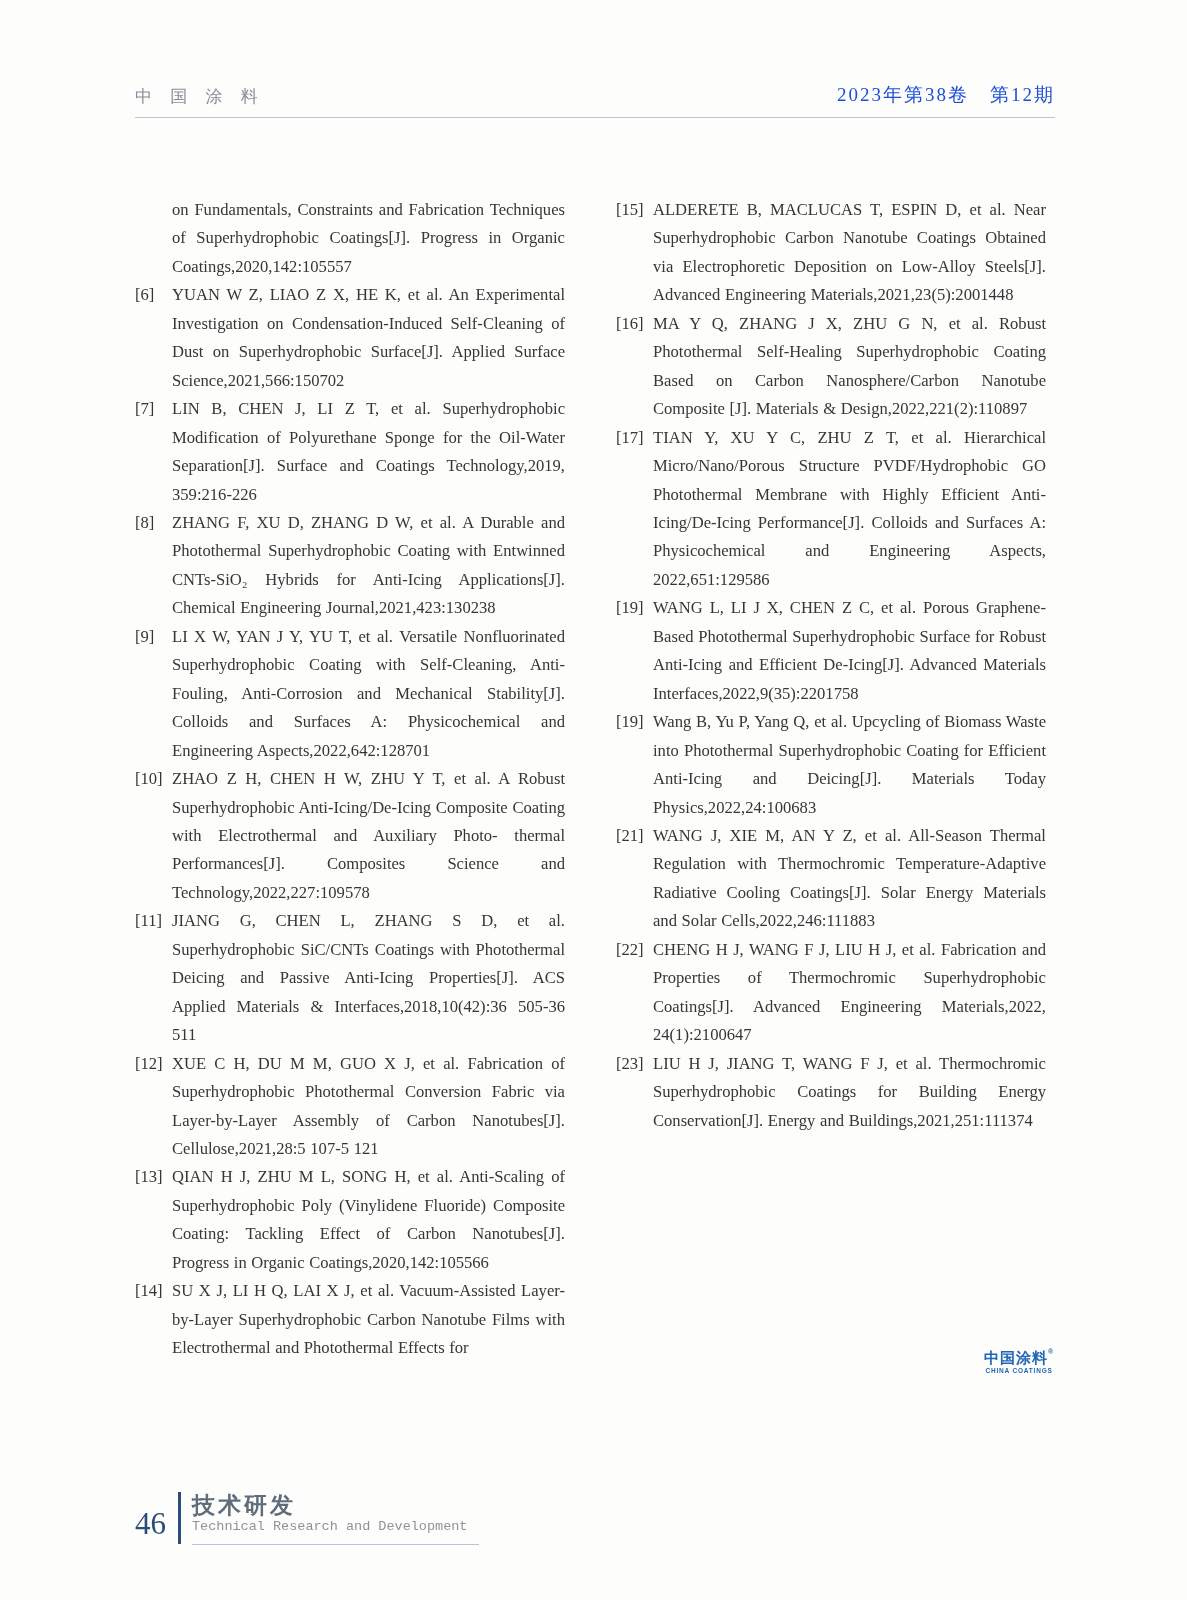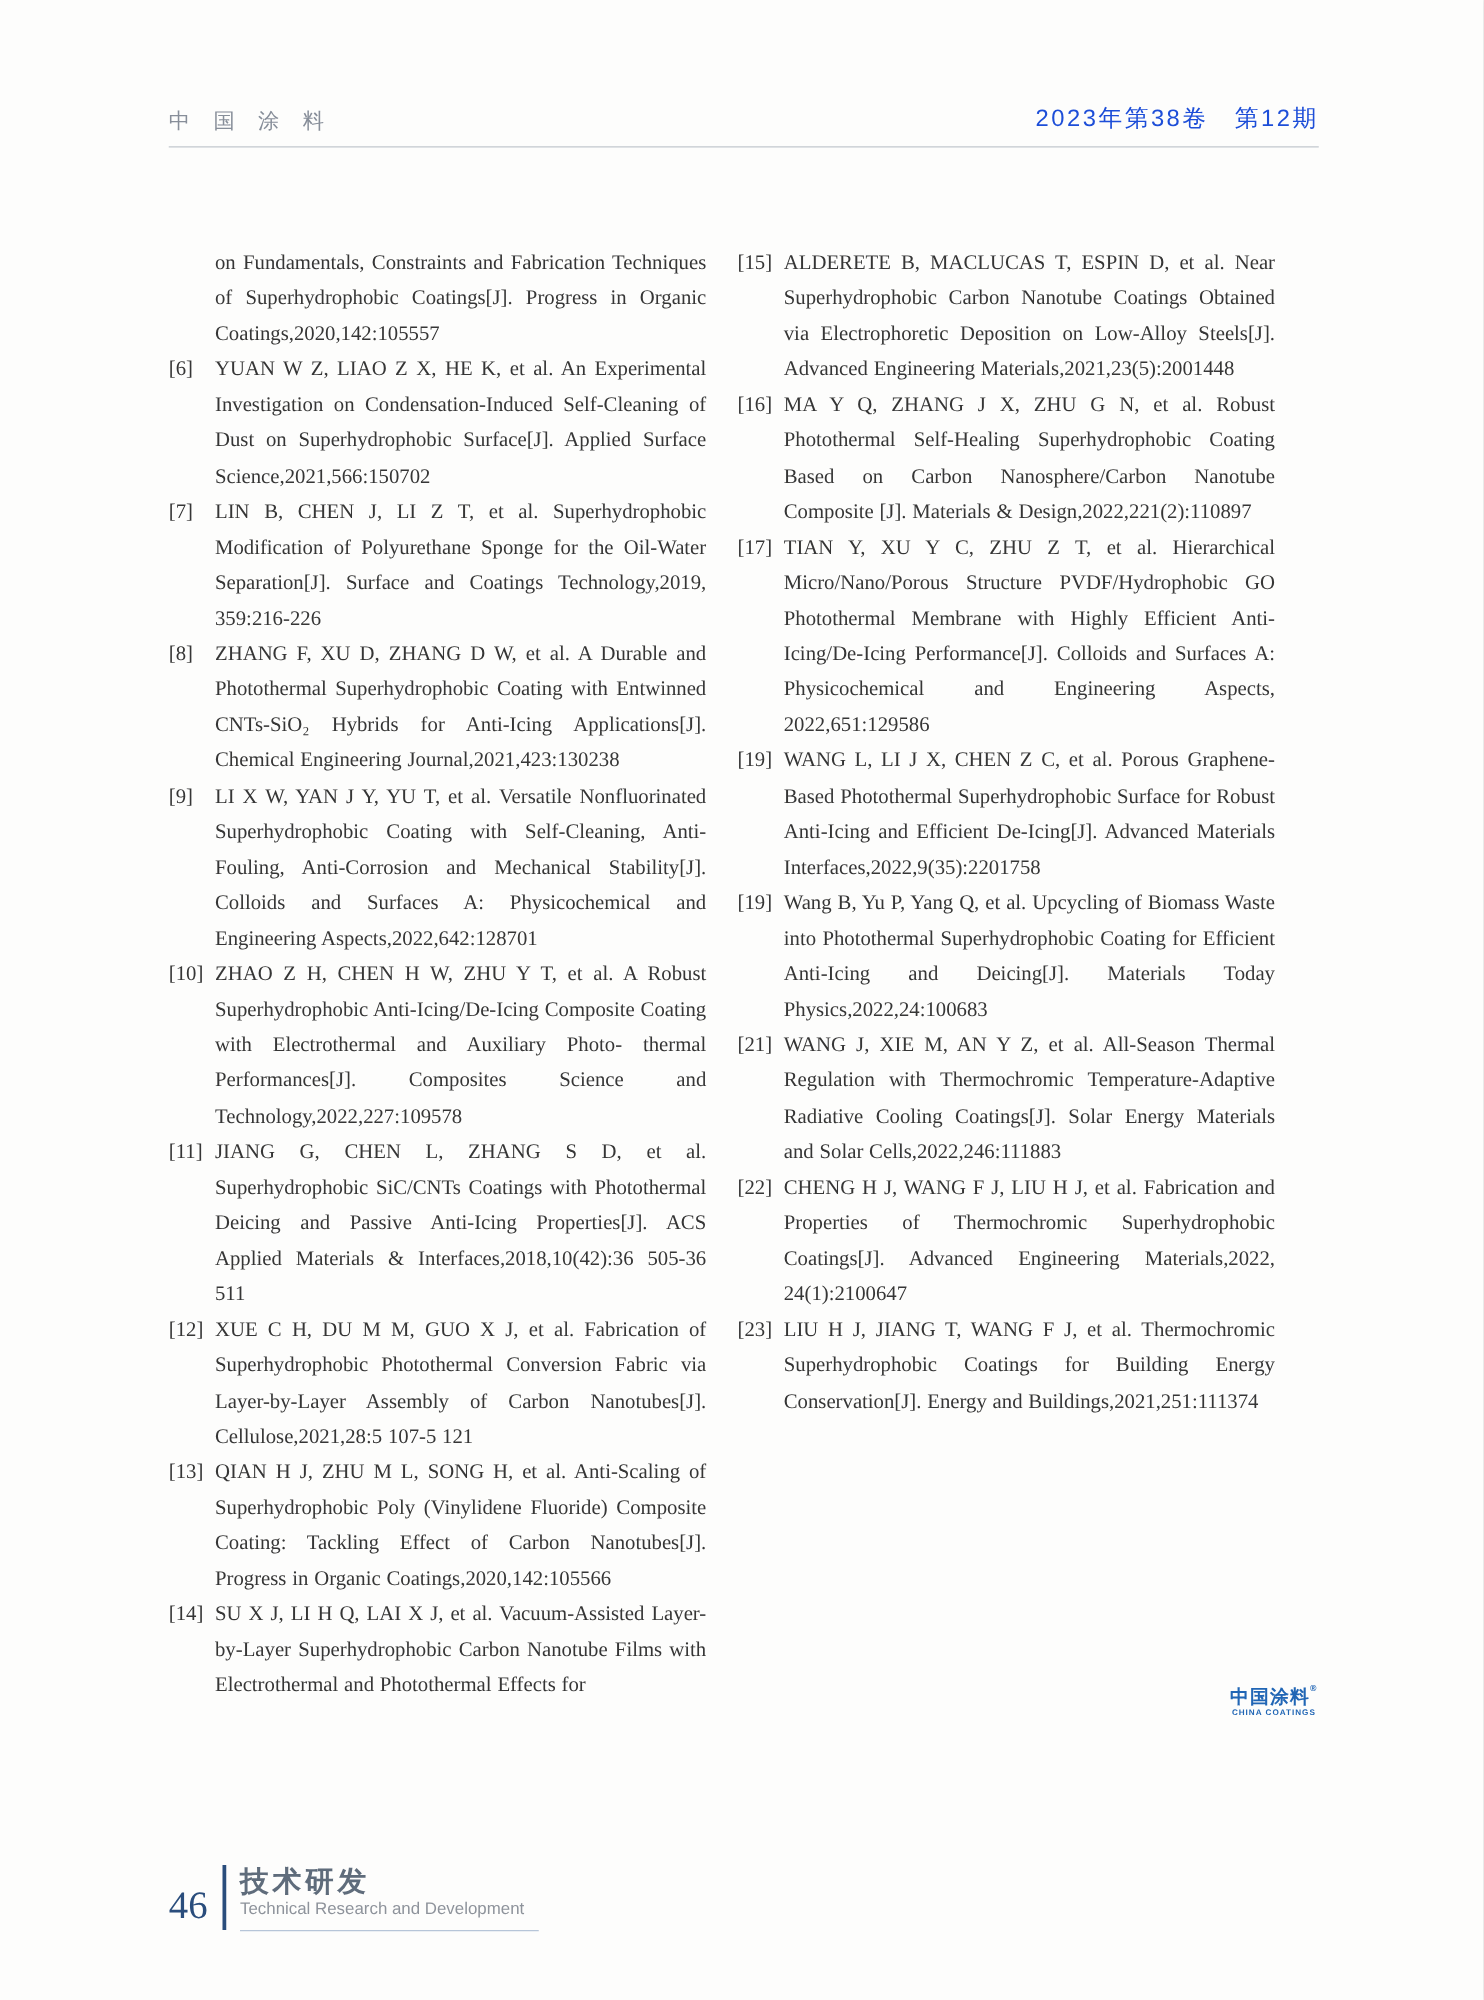--- a/index.html
+++ b/index.html
@@ -11,33 +11,33 @@
     overflow:hidden;
     box-shadow:0 0 6px rgba(0,0,0,.25);
     font-family:"Liberation Serif","DejaVu Serif",serif;
   }
   
   .header{
     position:absolute;top:82px;left:135px;width:920px;
     display:flex;justify-content:space-between;align-items:flex-end;
     border-bottom:1.5px solid #c2c7cd;
     padding-bottom:9px;
-    font-family:Liberation Sans, sans-serif;
+    font-family:Liberation Serif, serif;
     gap:28px;
   }
   .journal-name{
     font-size:17px;color:#878e99;letter-spacing:7px;font-weight:500;
   }
   .issue-info{
     font-size:19px;color:#1d4ed8;letter-spacing:2px;
   }
   
   .columns{
     position:absolute;top:196px;left:135px;
-    display:flex;gap:25px;
+    display:flex;gap:51px;
   }
   .col{width:430px;}
   p.ref{
     position:relative;
     margin:0;
     padding-left:37px;
     text-align:justify;
     font-size:16.6px;
     line-height:28.45px;
     color:#363636;
@@ -66,21 +66,21 @@
   .footer-section{
     border-bottom:1.5px solid #b6c5d8;
     padding-bottom:8px;padding-right:12px;
   }
   .section-cn{
     font-family:"Liberation Sans","DejaVu Sans",sans-serif;
     font-size:23px;color:#5f6c7b;letter-spacing:3px;font-weight:600;
     line-height:1.15;
   }
   .section-en{
-    font-family:Liberation Sans, sans-serif;
+    font-family:Liberation Mono, monospace;
     font-size:13.5px;color:#8e939b;
     line-height:1.3;
   }
   
   .brand{
     position:absolute;left:984px;top:1350px;
     text-align:center;line-height:1;
   }
   .brand-cn{
     font-family:"Liberation Sans","DejaVu Sans",sans-serif;

